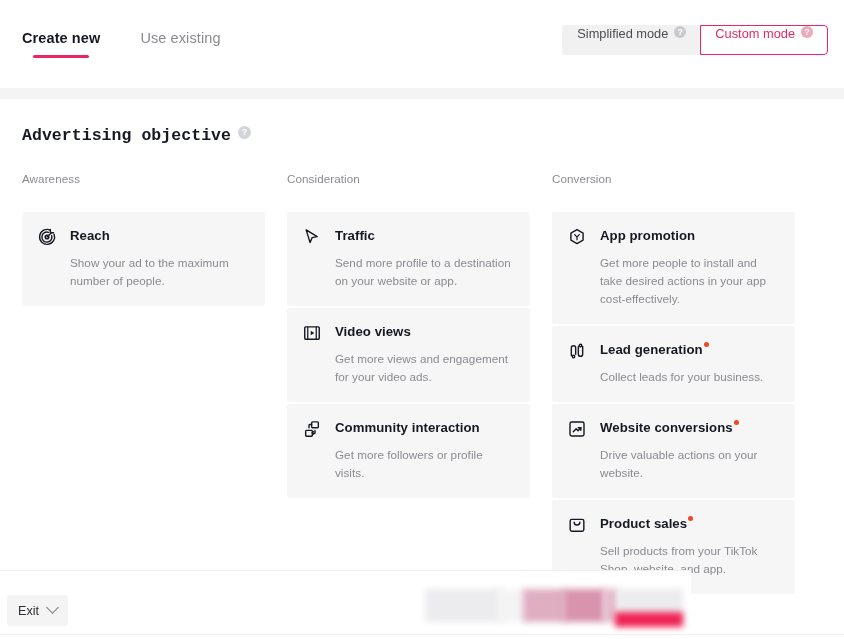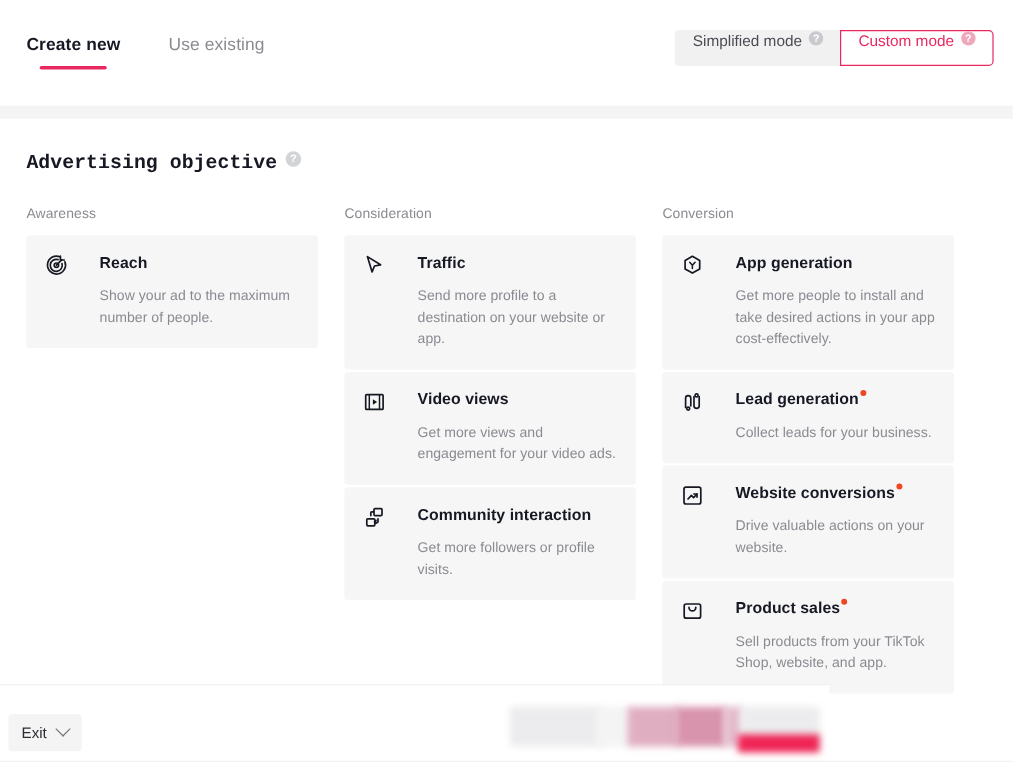--- a/index.html
+++ b/index.html
@@ -165,36 +165,36 @@
     width: 844px;
     display: flex;
     gap: 22px;
     padding: 0 22px;
   }
   .column { width: 243px; flex: 0 0 243px; }
 
   .col-head {
     font-size: 11.6px;
     color: #8a8b91;
-    margin-bottom: 11px;
+    margin-bottom: 27px;
     letter-spacing: .1px;
   }
 
   .card-stack {
     display: flex;
     flex-direction: column;
     gap: 2px;
   }
 
   .obj-card {
     background: #f6f6f7;
     border-radius: 3px;
     padding: 14px 16px 16px 15px;
     display: flex;
-    gap: 26px;
+    gap: 13px;
     cursor: pointer;
   }
 
   .card-icon {
     flex: 0 0 20px;
     width: 20px;
     height: 20px;
     margin-top: 1px;
     color: #161823;
   }
@@ -420,21 +420,21 @@
 
           <div class="obj-card">
             <span class="card-icon">
               <svg viewBox="0 0 24 24" fill="none" stroke="currentColor" stroke-width="1.7" stroke-linejoin="round">
                 <path d="M12 3.1l7.3 4.2v8.4L12 19.9 4.7 15.7V7.3z"></path>
                 <path d="M9.3 9.1l2.7 3 2.7-3M12 12.1v3.2" stroke-linecap="round" stroke-width="1.5"></path>
               </svg>
             </span>
             <div class="card-body">
               <div class="card-title">
-                <span>App generation</span>
+                <span>App promotion</span>
               </div>
               <div class="card-desc">Get more people to install and take desired actions in your app cost-effectively.</div>
             </div>
           </div>
 
           <div class="obj-card">
             <span class="card-icon">
               <svg viewBox="0 0 24 24" fill="none" stroke="currentColor" stroke-width="1.7" stroke-linecap="round" stroke-linejoin="round">
                 <path d="M5.2 17.4V8.2a2.6 2.6 0 0 1 5.2 0v7.6"></path>
                 <path d="M13.6 6.6v9.2a2.6 2.6 0 0 0 5.2 0V6.6"></path>

